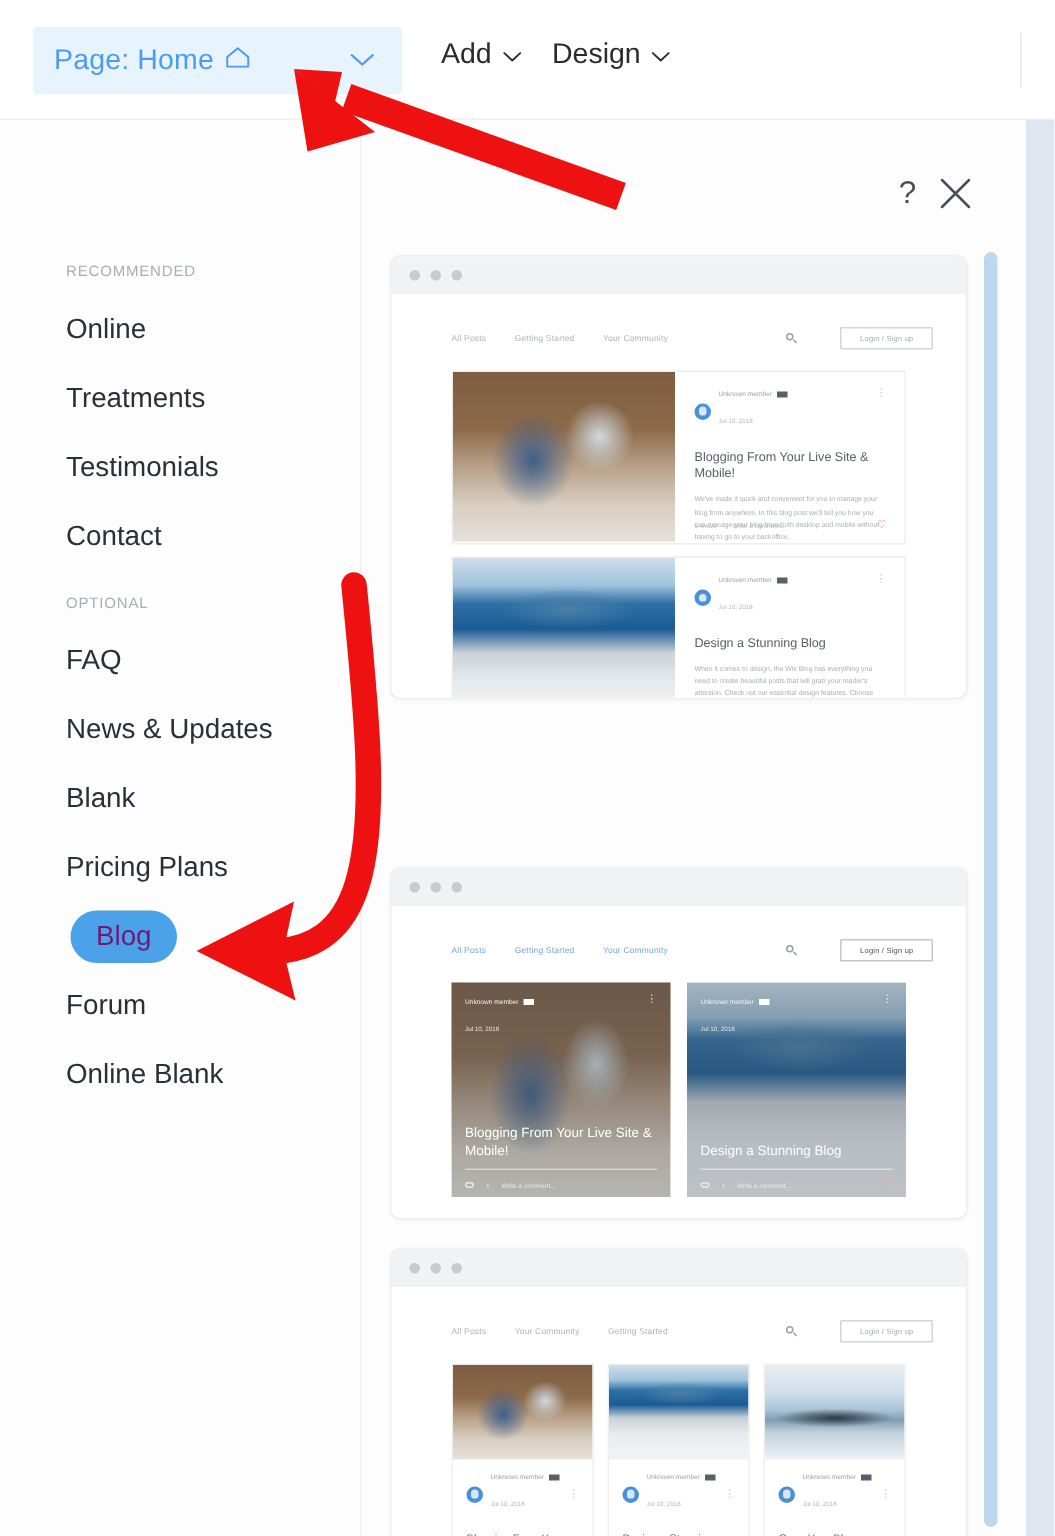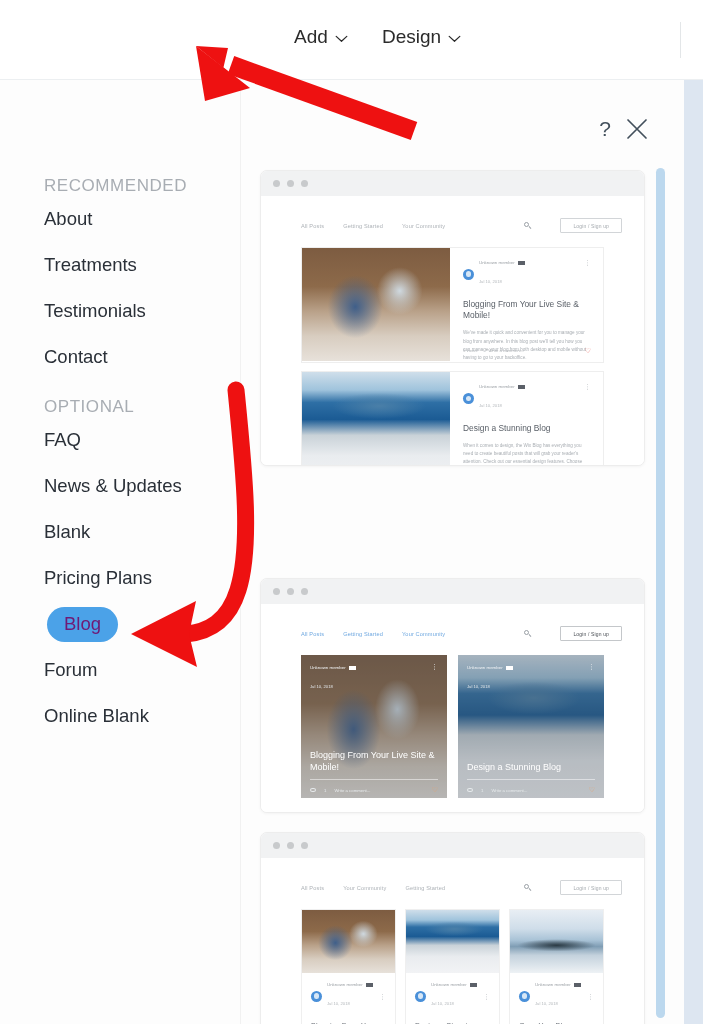--- a/index.html
+++ b/index.html
@@ -25,21 +25,21 @@
   .page-pill .pill-text {
     color:#4d9bf0; font-size:19px; letter-spacing:.1px; white-space:nowrap;
   }
   .home-ico { margin-left:7px; display:inline-block; vertical-align:-1px; }
   .pill-chev { position:absolute; right:18px; top:50%; transform:translateY(-50%); }
   .tb-item {
     position:absolute; top:26px; font-size:19px; color:#2b2b2b;
     display:flex; align-items:center; gap:7px; white-space:nowrap;
   }
   .tb-add { left:294px; }
-  .tb-design { left:382px; }
+  .tb-design { left:368px; }
   .tb-manage { left:491px; }
   .tb-divider { position:absolute; left:680px; top:22px; width:1px; height:36px; background:#e3e6e8; }
 
   
   .right-panel {
     position:absolute; left:684px; top:80px; width:19px; height:944px;
     background:#dde6f1;
   }
 
   
@@ -54,21 +54,21 @@
     font-size:21px; color:#43505c; text-align:center; line-height:26px; cursor:pointer;
   }
   .dlg-close {
     position:absolute; left:624px; top:36px; width:26px; height:26px; cursor:pointer;
   }
 
   
   .sidebar { position:absolute; left:0; top:0; width:240px; height:944px; background:#fdfdfd; }
   .side-divider { position:absolute; left:240px; top:0; width:1px; height:944px; background:#f1f1f1; }
   .side-head {
-    position:absolute; left:44px; font-size:17px; color:#a8adb3; letter-spacing:.55px;
+    position:absolute; left:44px; font-size:10px; color:#a8adb3; letter-spacing:.55px;
   }
   .side-item {
     position:absolute; left:44px; font-size:18.5px; color:#2a3038; white-space:nowrap; cursor:pointer;
   }
   .side-item.sel {
     left:47px; padding:6px 17px 7px 17px;
     background:#4ba2e8; color:#701a75; border-radius:20px;
   }
 
   
@@ -182,20 +182,33 @@
 
   
   .arrows { position:absolute; left:0; top:0; width:703px; height:1024px; pointer-events:none; }
 </style>
 </head>
 <body>
 
 <div id="app">
 
   <div class="toolbar">
+    <div class="page-pill">
+      <span class="pill-text">Page: Home</span>
+      <span class="home-ico">
+        <svg width="17" height="15" viewBox="0 0 17 15">
+            <path d="M1.5 7L8.5 1.2L15.5 7V13.4H1.5Z" fill="none" stroke="#4d9bf0" stroke-width="1.3" stroke-linejoin="round"></path>
+          </svg>
+      </span>
+      <span class="pill-chev">
+        <svg width="17" height="10" viewBox="0 0 17 10">
+            <path d="M1.5 1.8L8.5 8L15.5 1.8" fill="none" stroke="#4d9bf0" stroke-width="1.5" stroke-linecap="round" stroke-linejoin="round"></path>
+          </svg>
+      </span>
+    </div>
 
     <div class="tb-item tb-add">
       <span>Add</span>
       <span>
         <svg width="13" height="8" viewBox="0 0 13 8">
             <path d="M1.2 1.4L6.5 6.3L11.8 1.4" fill="none" stroke="#2b2b2b" stroke-width="1.25" stroke-linecap="round" stroke-linejoin="round"></path>
           </svg>
       </span>
     </div>
     <div class="tb-item tb-design">
@@ -216,21 +229,21 @@
     <div class="dlg-title">ADD PAGE</div>
     <div class="dlg-help">?</div>
     <div class="dlg-close">
       <svg width="26" height="26" viewBox="0 0 26 26">
           <path d="M4 4L22 22M22 4L4 22" stroke="#43505c" stroke-width="1.7" stroke-linecap="round"></path>
         </svg>
     </div>
 
     <div class="sidebar">
       <div class="side-head" style="top:96px">RECOMMENDED</div>
-      <div class="side-item" style="top:128px">About</div>
+      <div class="side-item" style="top:128px">Online</div>
       <div class="side-item" style="top:174px">Treatments</div>
       <div class="side-item" style="top:220px">Testimonials</div>
       <div class="side-item" style="top:266px">Contact</div>
 
       <div class="side-head" style="top:317px">OPTIONAL</div>
       <div class="side-item" style="top:349px">FAQ</div>
       <div class="side-item" style="top:395px">News &amp; Updates</div>
       <div class="side-item" style="top:441px">Blank</div>
       <div class="side-item" style="top:487px">Pricing Plans</div>
       <div class="side-item sel" style="top:527px">Blog</div>

